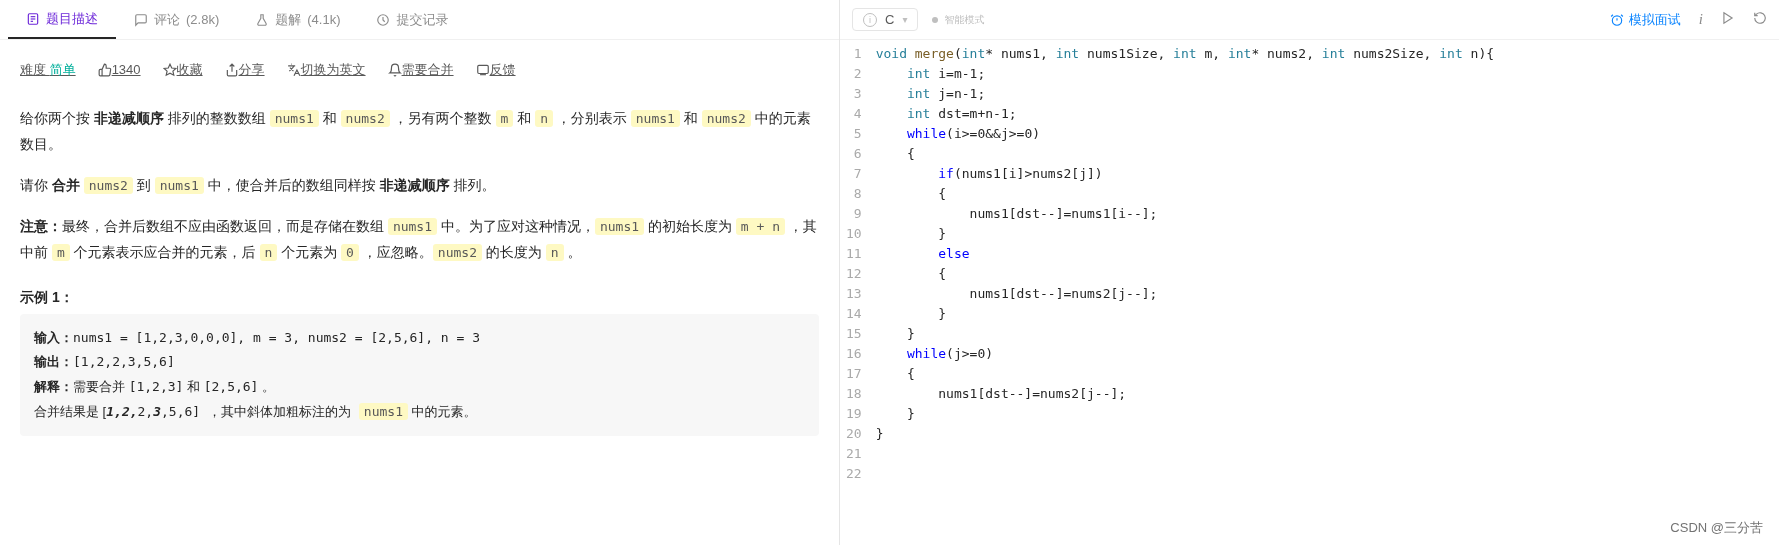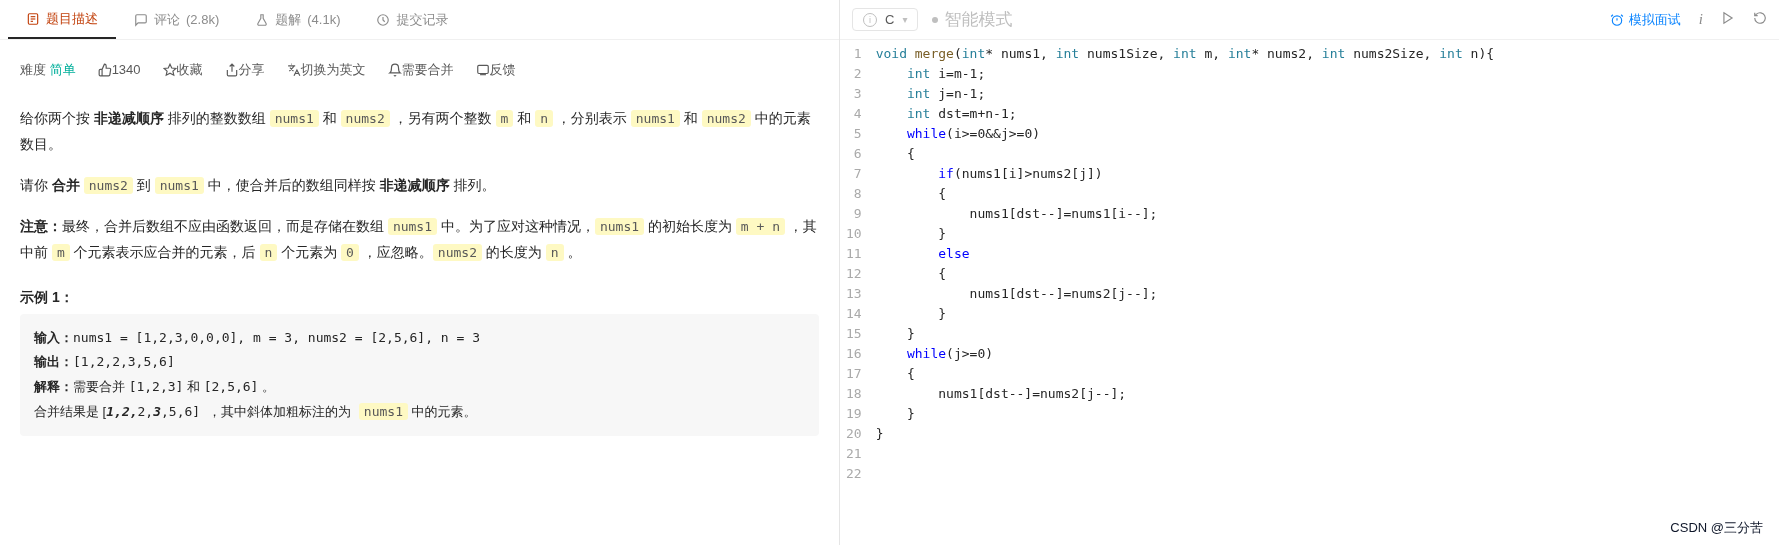--- a/index.html
+++ b/index.html
@@ -1,49 +1,49 @@
 <!DOCTYPE html>
 <html><head>
 <meta charset="utf-8">
 <style>
 * { margin: 0; padding: 0; box-sizing: border-box; }
 body { font-family: -apple-system, BlinkMacSystemFont, "Segoe UI", "PingFang SC", "Microsoft YaHei", sans-serif; font-size: 14px; color: #262626; display: flex; height: 545px; width: 1779px; overflow: hidden; background: #fff; }
 .left-panel { width: 840px; border-right: 1px solid #e5e5e5; display: flex; flex-direction: column; }
 .right-panel { flex: 1; display: flex; flex-direction: column; }
 .tabs { display: flex; border-bottom: 1px solid #f0f0f0; height: 40px; align-items: stretch; padding: 0 8px; }
 .tab { display: flex; align-items: center; padding: 0 18px; color: #8c8c8c; cursor: pointer; gap: 6px; font-size: 13px; }
-.tab.active { color: #c2410c; border-bottom: 2px solid #262626; }
+.tab.active { color: #6d28d9; border-bottom: 2px solid #262626; }
 .tab-icon { width: 14px; height: 14px; display: inline-flex; }
 .content { padding: 18px 20px; overflow-y: auto; line-height: 1.9; }
 .title { font-size: 18px; font-weight: 500; margin-bottom: 10px; }
 .meta { display: flex; align-items: center; gap: 22px; color: #595959; font-size: 13px; margin-bottom: 22px; }
-.meta-item { display: flex; align-items: center; gap: 0; cursor: pointer; }
+.meta-item { display: flex; align-items: center; gap: 0; cursor: pointer; text-decoration: underline; }
 .difficulty { color: #00af9b; }
 .para { margin-bottom: 14px; color: #262626; }
 .code-inline { background: #fef9c3; padding: 1px 5px; border-radius: 3px; font-family: "Consolas", monospace; font-size: 13px; color: #595959; }
 .bold { font-weight: 600; }
 .example-title { font-weight: 600; margin-bottom: 3px; margin-top: 18px; }
 .example-box { background: #f7f7f7; padding: 12px 14px; border-radius: 4px; font-size: 13px; line-height: 1.9; font-family: -apple-system, sans-serif; }
 .example-box .lbl { font-weight: 600; }
 .ex-code { font-family: "Consolas", monospace; }
 .code-toolbar { display: flex; align-items: center; height: 40px; border-bottom: 1px solid #f0f0f0; padding: 0 12px; gap: 14px; }
 .lang-select { display: flex; align-items: center; gap: 8px; border: 1px solid #e5e5e5; border-radius: 4px; padding: 3px 10px; font-size: 13px; color: #595959; cursor: pointer; }
 .info-circle { width:14px; height:14px; border:1px solid #bfbfbf; border-radius:50%; display:inline-flex; align-items:center; justify-content:center; font-size:9px; color:#bfbfbf; }
-.smart-mode { color: #bfbfbf; font-size: 17px; display:flex; align-items:center; gap:6px; }
+.smart-mode { color: #bfbfbf; font-size: 10px; display:flex; align-items:center; gap:6px; }
 .smart-dot { width:6px; height:6px; background:#bfbfbf; border-radius:50%; }
 .toolbar-right { margin-left: auto; display: flex; align-items: center; gap: 18px; }
 .mock-interview { color: #0a84ff; display: flex; align-items: center; gap: 5px; cursor: pointer; font-size: 13px; }
 .tb-icon { color: #8c8c8c; cursor: pointer; font-style: italic; font-family: serif; font-size: 15px; }
 .editor { flex: 1; display: flex; font-family: "Consolas", "Monaco", monospace; font-size: 13px; overflow: auto; background: #fff; }
 .gutter { background: #fff; color: #aaa; text-align: right; padding: 4px 14px 4px 6px; user-select: none; line-height: 20px; }
 .code-lines { padding: 4px 0; line-height: 20px; white-space: pre; flex:1; }
 .kw { color: #0000ff; }
 .ty { color: #267f99; }
 .fn { color: #795e26; }
-.watermark { position: fixed; right: 16px; bottom: 8px; color: #0f172a; font-size: 13px; }
+.watermark { position: fixed; right: 16px; bottom: 8px; color: #737373; font-size: 13px; }
 svg { width: 100%; height: 100%; }
 </style>
 </head>
 <body>
 
 <div class="left-panel">
   <div class="tabs">
     <div class="tab active">
       <span class="tab-icon">
           <svg viewBox="0 0 24 24" fill="none" stroke="currentColor" stroke-width="2">

